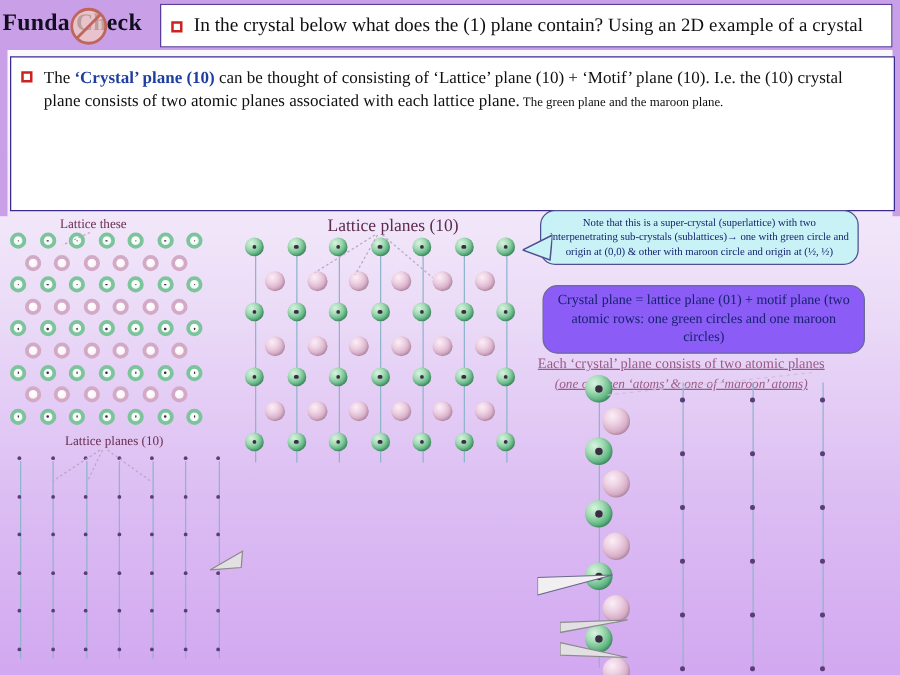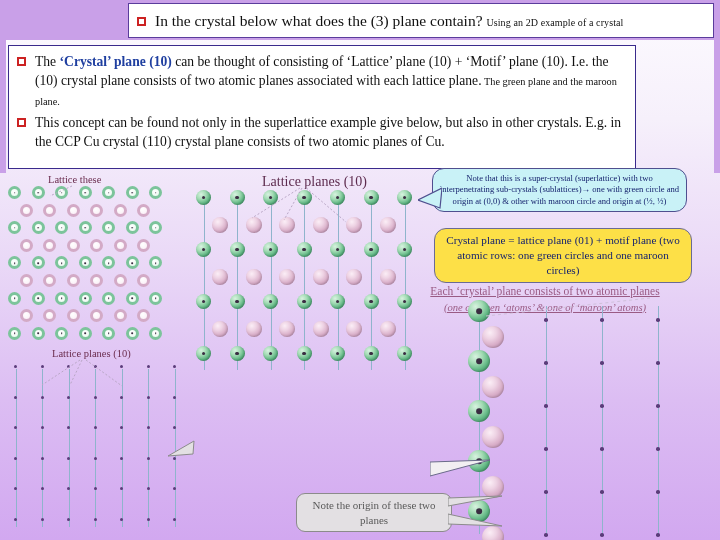--- a/index.html
+++ b/index.html
@@ -29,25 +29,25 @@
   .qbox{
     position:absolute;left:128px;top:3px;width:586px;height:35px;
     background:#ffffff;border:1.5px solid #5a3c9c;box-sizing:border-box;
     display:flex;align-items:center;padding-left:8px;
   }
   .bullet{
     width:9px;height:9px;border:2px solid #cc2222;box-sizing:border-box;
     background:#ffffff;flex:0 0 auto;margin-right:9px;margin-top:1px;
   }
   .qtext{font-size:15.5px;color:#101010;white-space:nowrap;}
-  .qtext .small{font-size:10px;letter-spacing:.1px;text-align:right;}
+  .qtext .small{font-size:15px;letter-spacing:.1px;text-align:right;}
 
   
   .bodybox{
-    position:absolute;left:8px;top:45px;width:628px;height:124px;
+    position:absolute;left:8px;top:45px;width:708px;height:124px;
     background:#ffffff;border:1.2px solid #3a2a8c;box-sizing:border-box;
     padding:6px 10px 0 8px;
   }
   .brow{display:flex;align-items:flex-start;margin-bottom:3px;}
   .brow .bullet{margin-top:5px;}
   .btext{font-size:13.6px;color:#101010;line-height:1.42;}
   .btext .hl{color:#1f3fa0;font-weight:bold;}
   .btext .sm{font-size:10.3px;}
 
   
@@ -89,21 +89,21 @@
   
   .callout{
     position:absolute;box-sizing:border-box;text-align:center;
     font-family:"Liberation Serif",serif;
   }
   .co-cyan{
     background:#c9f2f7;border:1.3px solid #4f4f8f;border-radius:12px;
     color:#16236e;font-size:8.6px;line-height:1.32;padding:4px 6px;
   }
   .co-yellow{
-    background:#fde047;border:1.3px solid #6a6a95;border-radius:12px;
+    background:#8b5cf6;border:1.3px solid #6a6a95;border-radius:12px;
     color:#16236e;font-size:11.2px;line-height:1.35;padding:4px 6px;
   }
   .co-gray{
     background:#e3e0e3;border:1.1px solid #8b8b8b;border-radius:9px;
     color:#5a5a5a;font-size:9.3px;line-height:1.34;padding:4px 6px;
   }
   .co-white{
     background:#f2eff2;border:1.1px solid #6a6a8a;border-radius:9px;
     color:#1c2a74;font-size:12.2px;line-height:1.32;padding:4px 6px;
   }
@@ -120,40 +120,41 @@
 </style>
 </head>
 <body>
 
 <div id="stage">
 
   <div class="topband"></div>
   <div class="topband2"></div>
   <div class="topband3"></div>
 
+  <div class="funda">
+    <div class="txt">Funda Check</div>
+    <svg class="nosym" viewBox="0 0 40 40">
+      <circle cx="20" cy="20" r="16" fill="#f2cfc4" fill-opacity="0.75" stroke="#c0655a" stroke-width="2.6"></circle>
+      <line x1="9" y1="31" x2="31" y2="9" stroke="#c0655a" stroke-width="2.6"></line>
+    </svg>
+  </div>
 
   <div class="qbox">
     <div class="bullet"></div>
     <div class="qtext">
-      <span>In the crystal below what does the (3) plane contain?</span>
+      <span>In the crystal below what does the (1) plane contain?</span>
       <span class="small">Using an 2D example of a crystal</span>
     </div>
   </div>
 
   <div class="bodybox">
     <div class="brow">
       <div class="bullet"></div>
       <div class="btext">
         <span>The </span><span class="hl">‘Crystal’ plane (10)</span><span> can be thought of consisting of ‘Lattice’ plane (10) + ‘Motif’ plane (10). I.e. the (10) crystal plane consists of two atomic planes associated with each lattice plane.</span><span class="sm"> The green plane and the maroon plane.</span>
-      </div>
-    </div>
-    <div class="brow">
-      <div class="bullet"></div>
-      <div class="btext">
-        <span>This concept can be found not only in the superlattice example give below, but also in other crystals. E.g. in the CCP Cu crystal (110) crystal plane consists of two atomic planes of Cu.</span>
       </div>
     </div>
   </div>
 
   <div class="cap" style="left:48px;top:174px;">Lattice these</div>
   <div class="cap big" style="left:262px;top:174px;">Lattice planes (10)</div>
   <div class="cap" style="left:52px;top:348px;">Lattice planes (10)</div>
 
   <div class="pinknote" style="left:395px;top:283px;width:300px;">
     <div>Each ‘crystal’ plane consists of two atomic planes</div>
@@ -521,21 +522,18 @@
   </div>
 
   <svg style="position:absolute;left:168px;top:440px;width:28px;height:22px;">
     <path d="M26,1 L0,16 L25,14 Z" fill="#e3e0e3" stroke="#8b8b8b" stroke-width="1"></path>
   </svg>
 
   <svg style="position:absolute;left:430px;top:458px;width:62px;height:26px;">
     <path d="M0,4 L60,2 L0,18 Z" fill="#f2eff2" stroke="#6a6a8a" stroke-width="1"></path>
   </svg>
 
-  <div class="callout co-gray2" style="left:296px;top:493px;width:156px;">
-    <span>Note the origin of these two planes</span>
-  </div>
   <svg style="position:absolute;left:448px;top:494px;width:60px;height:40px;">
     <path d="M0,4 L54,2 L0,12 Z" fill="#e3e0e3" stroke="#8b8b8b" stroke-width="1"></path>
     <path d="M0,20 L54,32 L0,30 Z" fill="#e3e0e3" stroke="#8b8b8b" stroke-width="1"></path>
   </svg>
 
 </div>
 
 </body></html>

